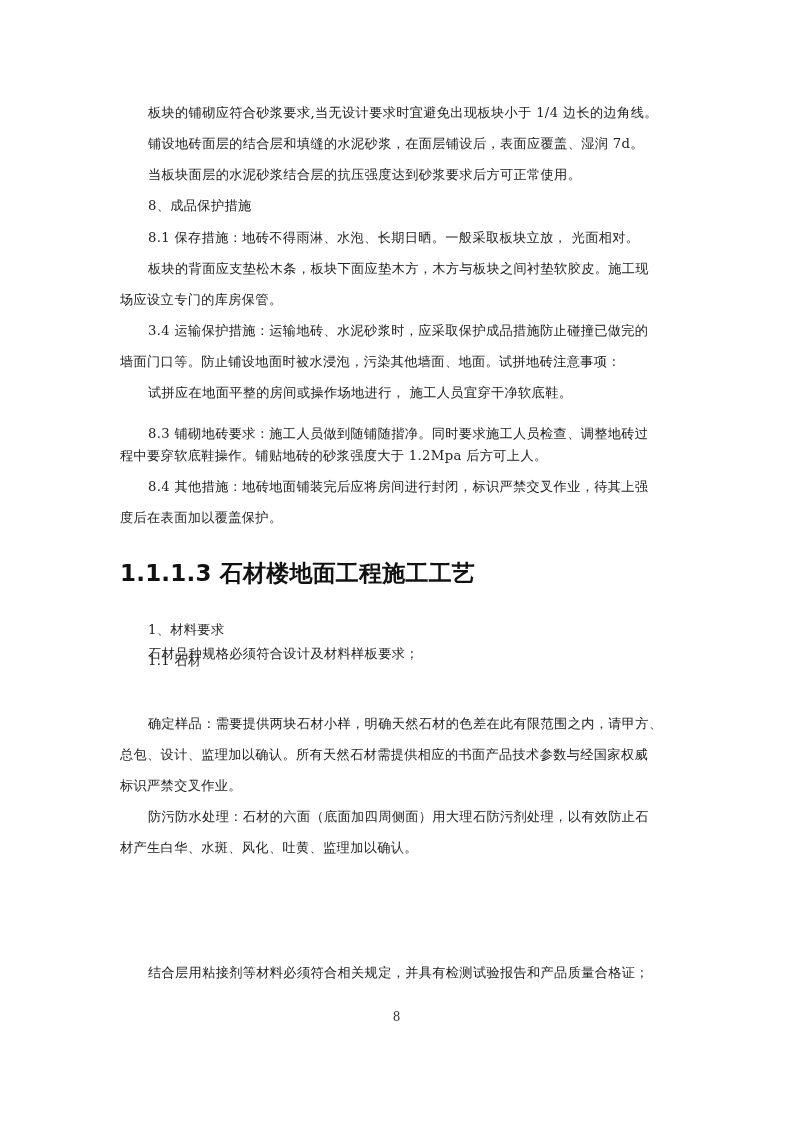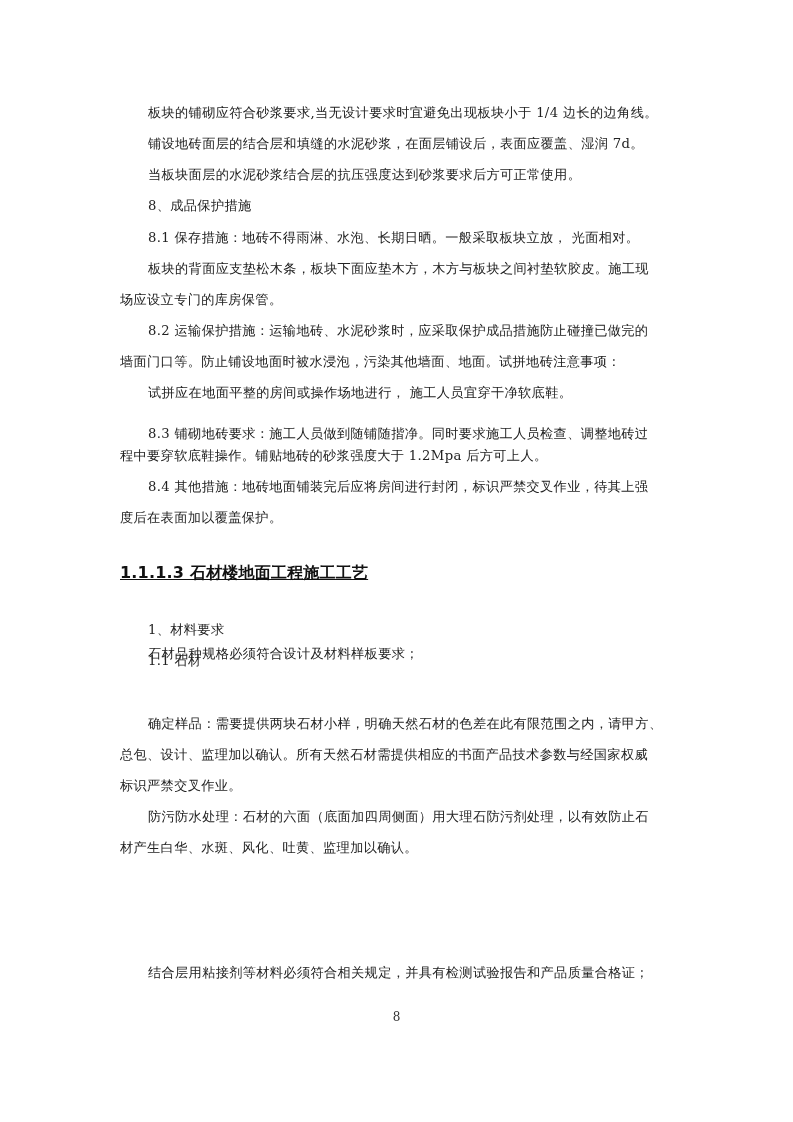--- a/index.html
+++ b/index.html
@@ -3,36 +3,36 @@
   <meta charset="utf-8">
   <style>
     html, body { margin: 0; padding: 0; background: #ffffff; }
     body { width: 793px; height: 1122px; position: relative; overflow: hidden;
            font-family: "DejaVu Serif", "Liberation Serif", serif; color: #1a1a1a; }
     .page { position: absolute; left: 0; top: 0; width: 696px; height: 1122px; background: #fff; }
     .line { position: absolute; left: 120px; width: 560px; font-size: 13.2px; line-height: 20px;
             white-space: nowrap; letter-spacing: 0.35px; color: #222; }
     .indent { left: 148px; }
     .heading { position: absolute; left: 120px; top: 561px; font-family: "DejaVu Sans", "Liberation Sans", sans-serif;
-               font-weight: bold; font-size: 16px; line-height: 24px; color: #111; letter-spacing: 0.2px; text-decoration: underline; }
+               font-weight: bold; font-size: 23px; line-height: 24px; color: #111; letter-spacing: 0.2px; }
     .page-number { position: absolute; left: 0; width: 793px; top: 1010px; text-align: center;
                    font-size: 12px; color: #333; }
   </style>
 </head>
 <body>
 
 <div class="page">
   <div class="line indent" style="top:103px">板块的铺砌应符合砂浆要求,当无设计要求时宜避免出现板块小于 1/4 边长的边角线。</div>
   <div class="line indent" style="top:134px">铺设地砖面层的结合层和填缝的水泥砂浆，在面层铺设后，表面应覆盖、湿润 7d。</div>
   <div class="line indent" style="top:165px">当板块面层的水泥砂浆结合层的抗压强度达到砂浆要求后方可正常使用。</div>
   <div class="line indent" style="top:196px">8、成品保护措施</div>
   <div class="line indent" style="top:228px">8.1 保存措施：地砖不得雨淋、水泡、长期日晒。一般采取板块立放，  光面相对。</div>
   <div class="line indent" style="top:259px">板块的背面应支垫松木条，板块下面应垫木方，木方与板块之间衬垫软胶皮。施工现</div>
   <div class="line" style="top:290px">场应设立专门的库房保管。</div>
-  <div class="line indent" style="top:321px">8.2 运输保护措施：运输地砖、水泥砂浆时，应采取保护成品措施防止碰撞已做完的</div>
+  <div class="line indent" style="top:321px">3.4 运输保护措施：运输地砖、水泥砂浆时，应采取保护成品措施防止碰撞已做完的</div>
   <div class="line" style="top:352px">墙面门口等。防止铺设地面时被水浸泡，污染其他墙面、地面。试拼地砖注意事项：</div>
   <div class="line indent" style="top:383px">试拼应在地面平整的房间或操作场地进行，  施工人员宜穿干净软底鞋。</div>
   <div class="line indent" style="top:424px">8.3 铺砌地砖要求：施工人员做到随铺随揩净。同时要求施工人员检查、调整地砖过</div>
   <div class="line" style="top:446px">程中要穿软底鞋操作。铺贴地砖的砂浆强度大于 1.2Mpa 后方可上人。</div>
   <div class="line indent" style="top:477px">8.4 其他措施：地砖地面铺装完后应将房间进行封闭，标识严禁交叉作业，待其上强</div>
   <div class="line" style="top:508px">度后在表面加以覆盖保护。</div>
 
   <div class="heading">1.1.1.3 石材楼地面工程施工工艺</div>
 
   <div class="line indent" style="top:620px">1、材料要求</div>

